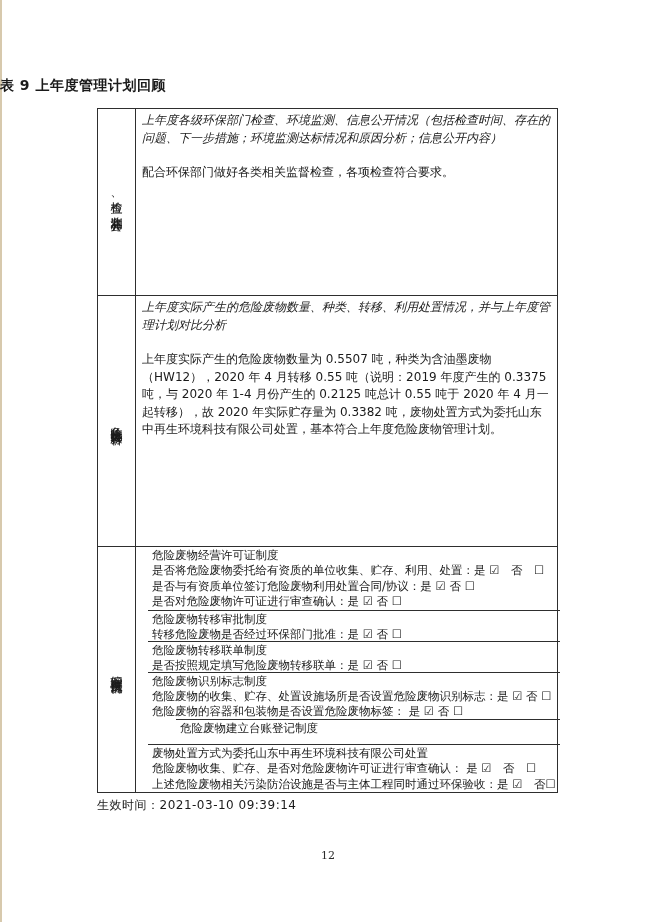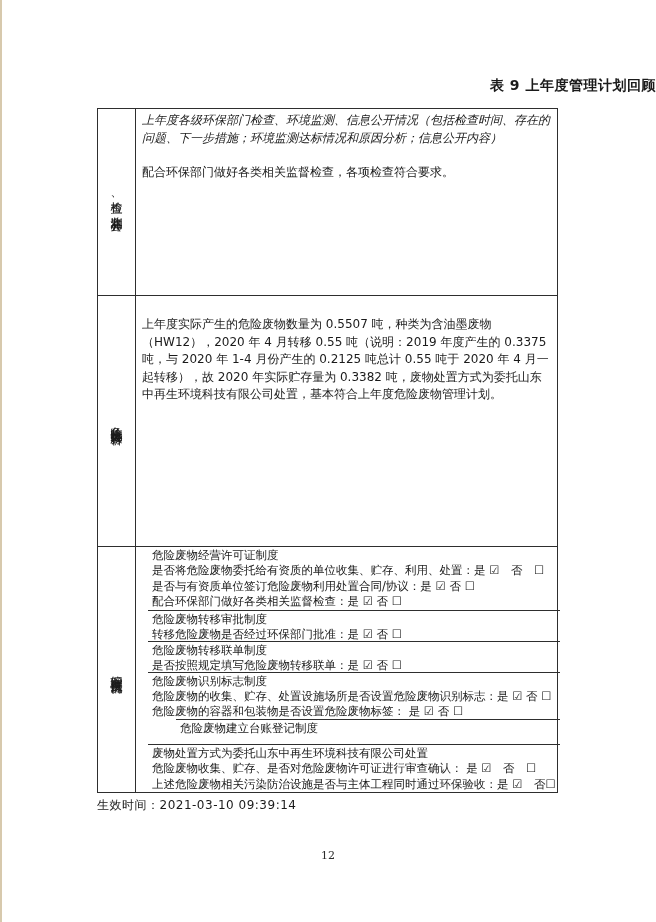--- a/index.html
+++ b/index.html
@@ -15,21 +15,21 @@
   .page-left-edge {
     position: absolute;
     left: 0; top: 0;
     width: 2px; height: 100%;
     background: #d7c9ad;
   }
   .doc-title {
     position: absolute;
     top: 77px; left: 0;
     width: 100%;
-    text-align: right;
+    text-align: left;
     font-size: 14px;
     font-weight: bold;
     letter-spacing: 0.5px;
   }
   .doc-table {
     position: absolute;
     left: 97px; top: 108px;
     width: 461px;
     box-sizing: border-box;
     border: 1px solid #2e2e2e;
@@ -117,36 +117,37 @@
         <div class="para-gap"></div>
         <div>配合环保部门做好各类相关监督检查，各项检查符合要求。</div>
       </div>
     </div>
 
     <div class="trow row2">
       <div class="label-cell">
         <span class="vert-text">危险废物比较分析</span>
       </div>
       <div class="content-cell">
+        <div class="italic-head">上年度实际产生的危险废物数量、种类、转移、利用处置情况，并与上年度管理计划对比分析</div>
         <div class="para-gap"></div>
         <div>上年度实际产生的危险废物数量为 0.5507 吨，种类为含油墨废物（HW12），2020 年 4 月转移 0.55 吨（说明：2019 年度产生的 0.3375 吨，与 2020 年 1-4 月份产生的 0.2125 吨总计 0.55 吨于 2020 年 4 月一起转移），故 2020 年实际贮存量为 0.3382 吨，废物处置方式为委托山东中再生环境科技有限公司处置，基本符合上年度危险废物管理计划。</div>
       </div>
     </div>
 
     <div class="trow row3">
       <div class="label-cell">
         <span class="vert-text">管理制度执行情况</span>
       </div>
       <div class="subrows">
 
         <div class="subrow sub1">
           <div class="subline">危险废物经营许可证制度</div>
           <div class="subline">是否将危险废物委托给有资质的单位收集、贮存、利用、处置：是 ☑　否　☐</div>
           <div class="subline">是否与有资质单位签订危险废物利用处置合同/协议：是 ☑ 否 ☐</div>
-          <div class="subline">配合环保部门做好各类相关监督检查：是 ☑ 否 ☐</div>
+          <div class="subline">是否对危险废物许可证进行审查确认：是 ☑ 否 ☐</div>
         </div>
 
         <div class="subrow sub2">
           <div class="subline">危险废物转移审批制度</div>
           <div class="subline">转移危险废物是否经过环保部门批准：是 ☑ 否 ☐</div>
         </div>
 
         <div class="subrow sub3">
           <div class="subline">危险废物转移联单制度</div>
           <div class="subline">是否按照规定填写危险废物转移联单：是 ☑ 否 ☐</div>

